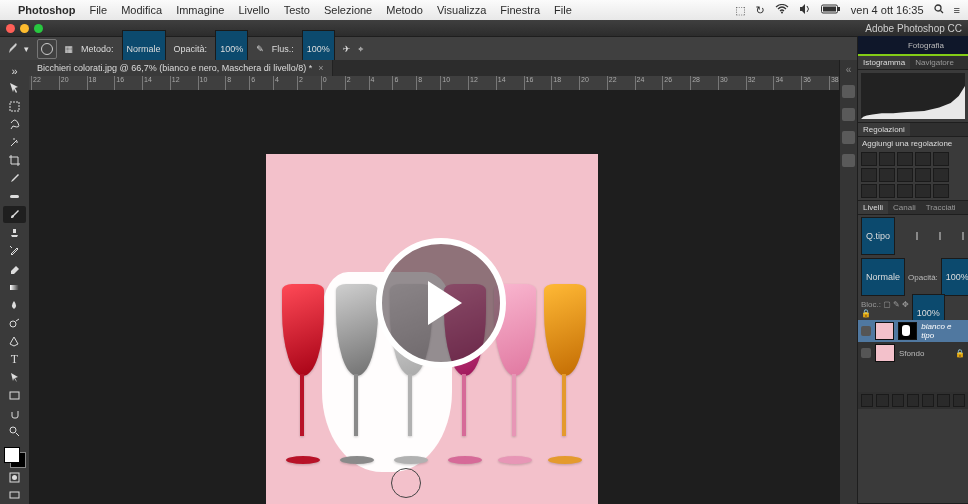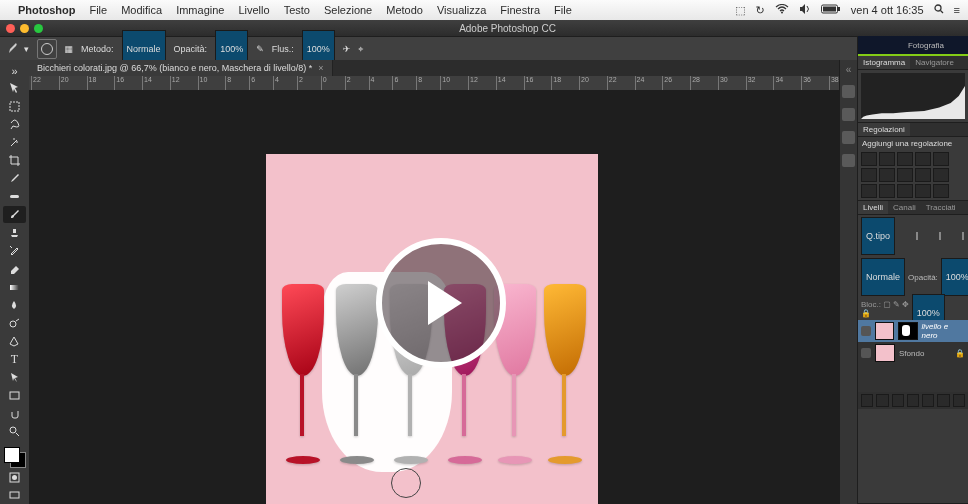--- a/index.html
+++ b/index.html
@@ -6,21 +6,21 @@
 .mac-menubar{position:absolute;top:0;left:0;right:0;height:20px;background:linear-gradient(#fbfbfb,#e8e8e8);border-bottom:1px solid #b5b5b5;display:flex;align-items:center;padding:0 8px;color:#2b2b2b;font-size:11px}
 .mac-menubar .apple{font-size:13px;margin-right:10px}
 .mac-menubar .menu-item{margin-right:14px;cursor:default}
 .mac-menubar .spacer{flex:1}
 .mac-menubar .status-item{margin-left:10px;font-size:11px}
 .icon-search{width:10px;height:10px}
 .window-titlebar{position:absolute;top:20px;left:0;right:0;height:16px;background:linear-gradient(#3f3f3f,#2c2c2c);display:flex;align-items:center;padding:0 6px;color:#cfcfcf;font-size:10px}
 .traffic{display:flex;gap:5px;margin-right:10px}
 .tl{width:9px;height:9px;border-radius:50%}
 .tl.r{background:#ff5f57}.tl.y{background:#febc2e}.tl.g{background:#28c840}
-.window-titlebar .title{flex:1;text-align:center;color:#cfcfcf}
+.window-titlebar .title{flex:1;text-align:right;color:#cfcfcf}
 .options-bar{position:absolute;top:36px;left:0;right:0;height:24px;background:#404040;border-top:1px solid #1e1e1e;border-bottom:1px solid #1e1e1e;display:flex;align-items:center;padding:0 6px;font-size:9px;color:#ddd}
 .options-bar .chip{margin-right:8px;display:flex;align-items:center;gap:4px}
 .brush-dot{width:18px;height:18px;border:1px solid #777;border-radius:2px;display:flex;align-items:center;justify-content:center}
 .brush-dot .dot{width:10px;height:10px;border:1px solid #ccc;border-radius:50%}
 .sel{background:#0c4a6e;border:1px solid #1a1a1a;color:#ddd;padding:13px 4px;font-size:9px}
 .tab-bar{position:absolute;top:60px;left:29px;right:0;height:16px;background:#2c2c2c;border-bottom:1px solid #1a1a1a;display:flex;align-items:stretch}
 .tab{background:#3a3a3a;border-right:1px solid #222;padding:1px 8px;font-size:9px;color:#ddd;display:flex;align-items:center;gap:6px}
 .tab .x{color:#999}
 .ruler-h{position:absolute;top:76px;left:29px;right:127px;height:14px;background:#3f3f3f;border-bottom:1px solid #222;overflow:hidden}
 .ruler-h .ticks{position:absolute;top:0;left:0;right:0;height:100%;display:flex;justify-content:space-between;padding:0 2px;color:#aaa;font-size:7px}
@@ -414,21 +414,21 @@
     </div>
     <div class="layer-opts">
       <span><span>Bloc.:</span> <span>▢</span> <span>✎</span> <span>✥</span> <span>🔒</span></span>
       <span><span>Riemp.:</span> <span class="sel">100%</span></span>
     </div>
     <div class="layers-list">
       <div class="layer active">
         <div class="eye"></div>
         <div class="thumb"></div>
         <div class="thumb mask"></div>
-        <span class="ltxt">livello e nero</span>
+        <span class="ltxt">bianco e tipo</span>
       </div>
       <div class="layer">
         <div class="eye"></div>
         <div class="thumb"></div>
         <span class="ltxt">Sfondo</span>
         <span style="margin-left:auto">🔒</span>
       </div>
     </div>
     <div class="layers-foot">
       <div class="ficon"></div>

